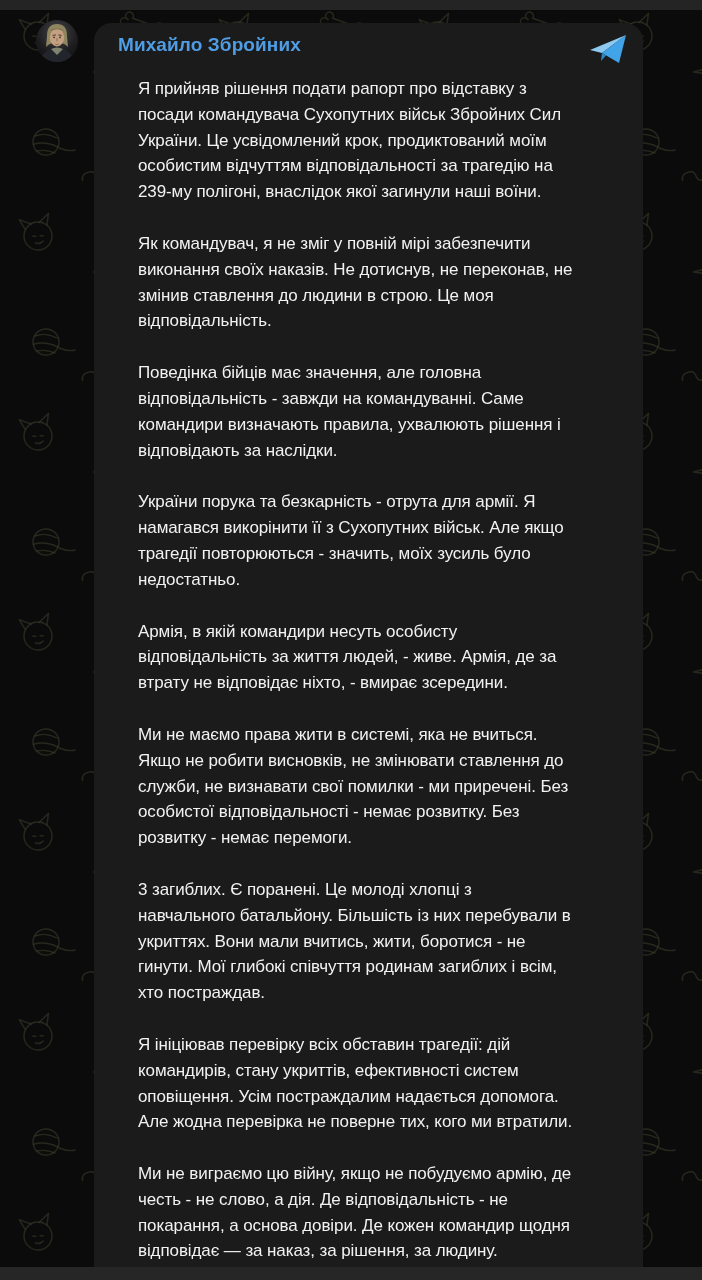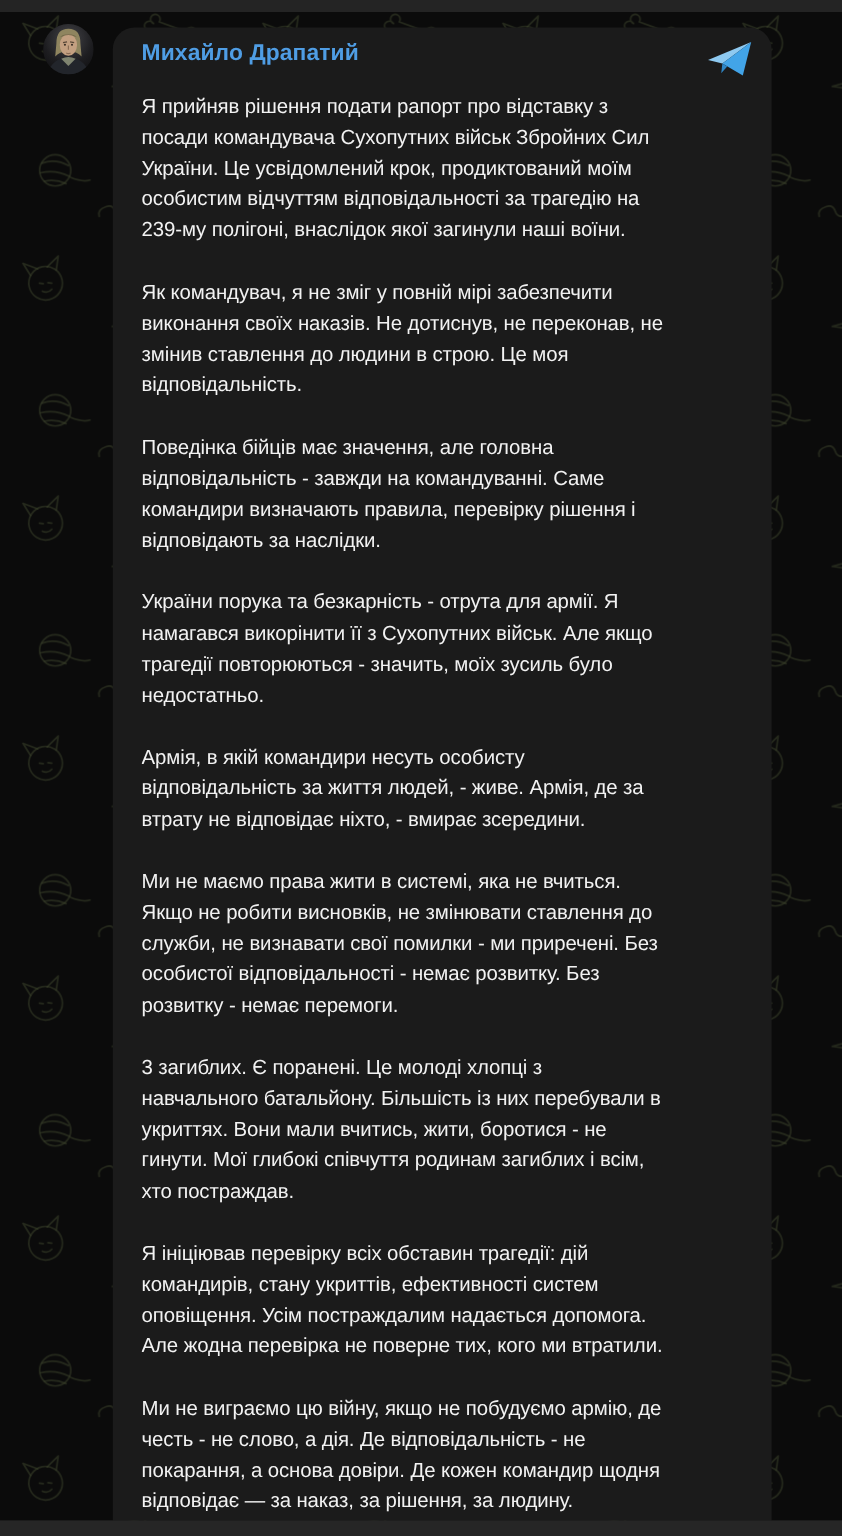--- a/index.html
+++ b/index.html
@@ -48,20 +48,21 @@
     right: 2px;
     top: 3px;
     width: 38px;
     height: 30px;
     cursor: pointer;
   }
   .plane svg { width: 100%; height: 100%; display: block; }
   .message {
     margin-top: 7px;
     color: #f2f2f2;
+    margin-left: 20px;
   }
   .message p {
     margin: 0 0 26px 0;
     font-size: 17px;
     line-height: 25.8px;
     letter-spacing: -0.1px;
     white-space: pre;
     overflow: hidden;
   }
   .avatar {
@@ -124,42 +125,42 @@
           </g>
         </g>
       </pattern>
     </defs>
     <rect width="100%" height="100%" fill="#0b0b0b"></rect>
     <rect width="100%" height="100%" fill="url(#doo)"></rect>
   </svg>
 
   <div class="bubble">
     <div class="bubble-head">
-      <span class="author">Михайло Драпатий</span>
+      <span class="author">Михайло Збройних</span>
       <span class="plane">
         <svg viewBox="0 0 38 30" xmlns="http://www.w3.org/2000/svg">
           <polygon points="1,16 37,1 13,19" fill="#8ec9f0"></polygon>
           <polygon points="37,1 30,29 13,19" fill="#42a4e8"></polygon>
           <polygon points="13,19 12,27 17,21.5" fill="#2e86c6"></polygon>
         </svg>
       </span>
     </div>
     <div class="message">
       <p>Я прийняв рішення подати рапорт про відставку з
 посади командувача Сухопутних військ Збройних Сил
 України. Це усвідомлений крок, продиктований моїм
 особистим відчуттям відповідальності за трагедію на
 239-му полігоні, внаслідок якої загинули наші воїни.</p>
       <p>Як командувач, я не зміг у повній мірі забезпечити
 виконання своїх наказів. Не дотиснув, не переконав, не
 змінив ставлення до людини в строю. Це моя
 відповідальність.</p>
       <p>Поведінка бійців має значення, але головна
 відповідальність - завжди на командуванні. Саме
-командири визначають правила, перевірку рішення і
+командири визначають правила, ухвалюють рішення і
 відповідають за наслідки.</p>
       <p>України порука та безкарність - отрута для армії. Я
 намагався викорінити її з Сухопутних військ. Але якщо
 трагедії повторюються - значить, моїх зусиль було
 недостатньо.</p>
       <p>Армія, в якій командири несуть особисту
 відповідальність за життя людей, - живе. Армія, де за
 втрату не відповідає ніхто, - вмирає зсередини.</p>
       <p>Ми не маємо права жити в системі, яка не вчиться.
 Якщо не робити висновків, не змінювати ставлення до

